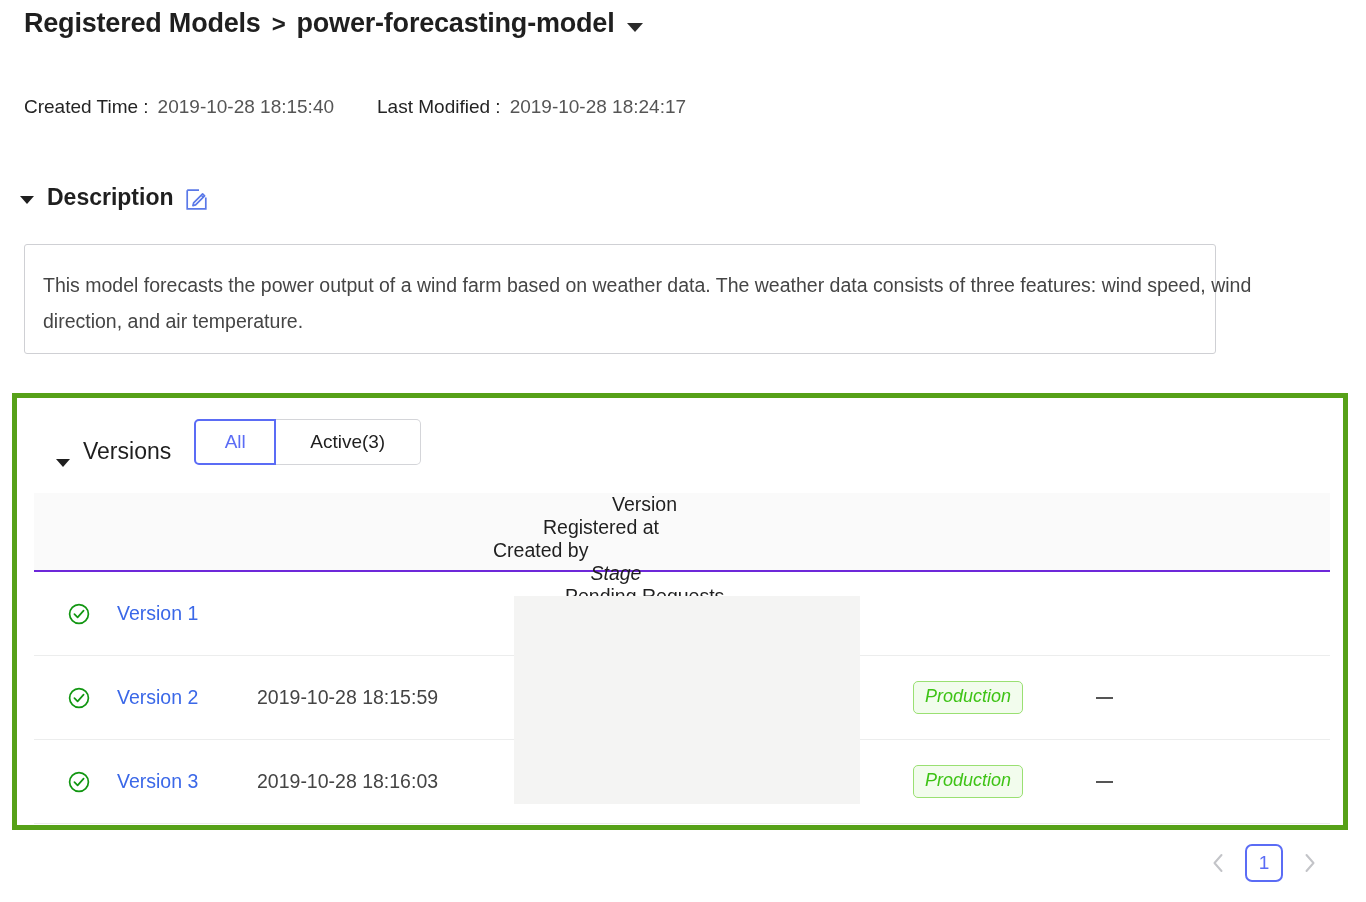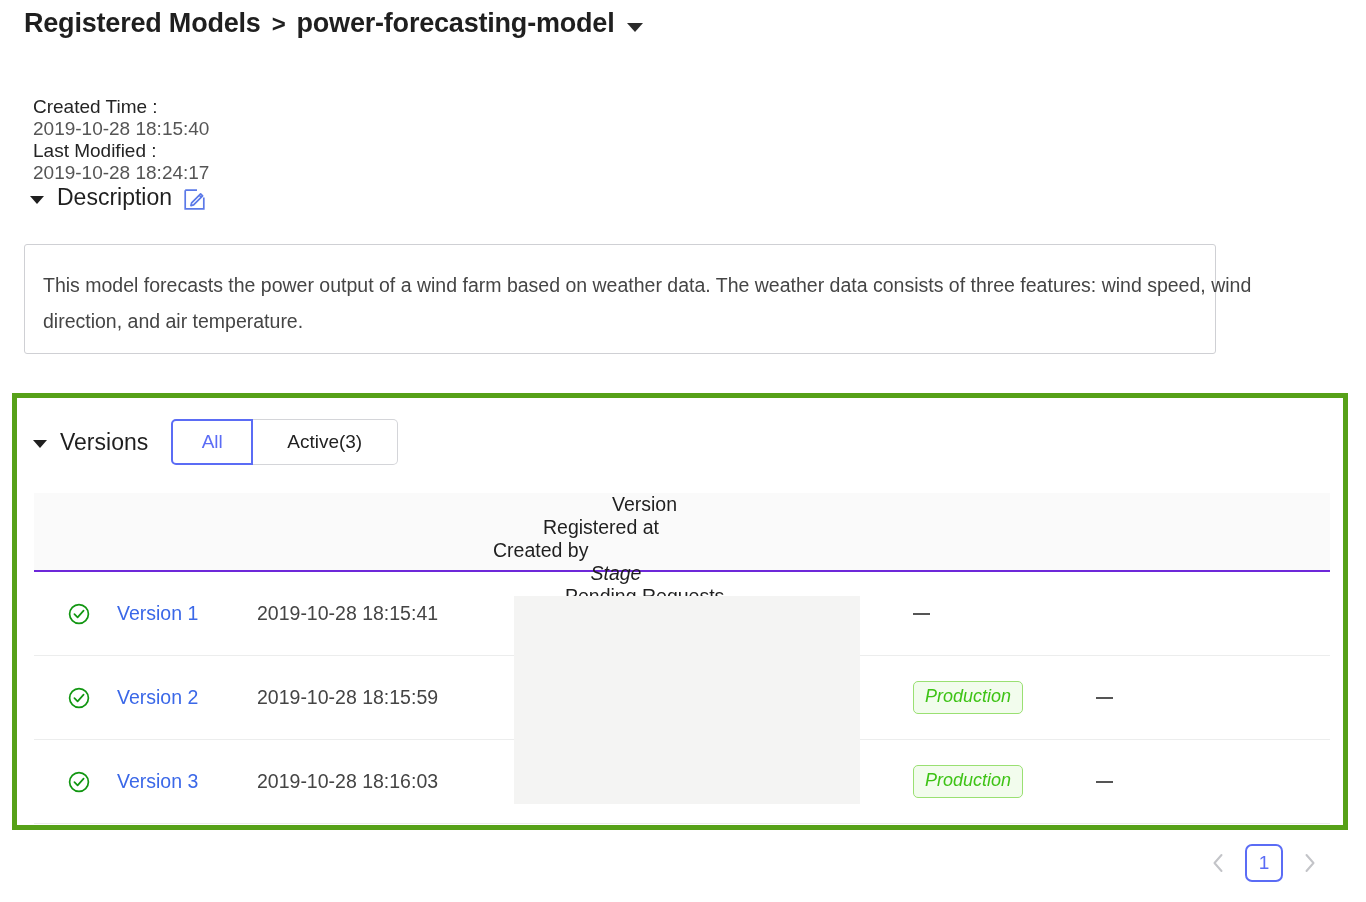--- a/index.html
+++ b/index.html
@@ -50,21 +50,20 @@
   }
 
   
   .meta-row {
     position: absolute;
     left: 24px;
     top: 96px;
     display: flex;
     align-items: baseline;
     font-size: 19px;
-    flex-direction: column;
   }
   .meta-label {
     color: #242424;
     white-space: pre;
   }
   .meta-value {
     color: #555555;
     margin-left: 9px;
     white-space: pre;
   }
@@ -126,24 +125,24 @@
     top: 393px;
     width: 1336px;
     height: 437px;
     box-sizing: border-box;
     border: 5px solid #56a118;
     background: #ffffff;
   }
 
   .versions-head {
     position: absolute;
-    left: 16px;
+    left: 39px;
     top: 21px;
     display: flex;
-    align-items: center;
+    align-items: flex-end;
   }
   .versions-title {
     font-size: 23px;
     color: #1f1f1f;
     margin-right: 23px;
   }
 
   .tabs {
     display: flex;
     align-items: stretch;
@@ -311,21 +310,21 @@
 </div>
 
 <div class="meta-row">
   <span class="meta-label">Created Time :</span>
   <span class="meta-value">2019-10-28 18:15:40</span>
   <span class="meta-gap"></span>
   <span class="meta-label">Last Modified :</span>
   <span class="meta-value">2019-10-28 18:24:17</span>
 </div>
 
-<div class="section-head" style="left:30px; top:184px;">
+<div class="section-head" style="left:20px; top:184px;font-weight:bold;">
   <span class="tri-caret"></span>
   <span class="section-title">Description</span>
   <span class="edit-icon">
     <svg width="21" height="21" viewBox="0 0 21 21" xmlns="http://www.w3.org/2000/svg">
       <path d="M1.2 1.2 H13 M1.2 1.2 V19.8 H19.8 V8.5" fill="none" stroke="#5b79e8" stroke-width="1.7"></path>
       <path d="M7.6 13.9 L16.6 4.9 L18.6 6.9 L9.6 15.9 L6.9 16.6 Z" fill="none" stroke="#5b79e8" stroke-width="1.7" stroke-linejoin="round"></path>
       <path d="M15.2 6.3 L17.2 8.3" fill="none" stroke="#5b79e8" stroke-width="1.5"></path>
     </svg>
   </span>
 </div>
@@ -360,23 +359,20 @@
       <div class="col-check">
         <span>
           <svg class="check-icon" viewBox="0 0 22 22" xmlns="http://www.w3.org/2000/svg">
             <circle cx="11" cy="11" r="9.4" fill="none" stroke="#119611" stroke-width="1.7"></circle>
             <path d="M6.4 11.2 L9.6 14.4 L15.6 7.6" fill="none" stroke="#119611" stroke-width="1.7" stroke-linecap="round" stroke-linejoin="round"></path>
           </svg>
         </span>
       </div>
       <div class="col-ver">
         <a class="ver-link" href="#">Version 1</a>
-      </div>
-      <div class="col-reg">
-        <span class="cell-text">2019-10-28 18:15:41</span>
       </div>
       <div class="col-by">
         <span class="cell-text"></span>
       </div>
       <div class="col-pend">
         <span class="dash"></span>
       </div>
     </div>
 
     <div class="trow">

